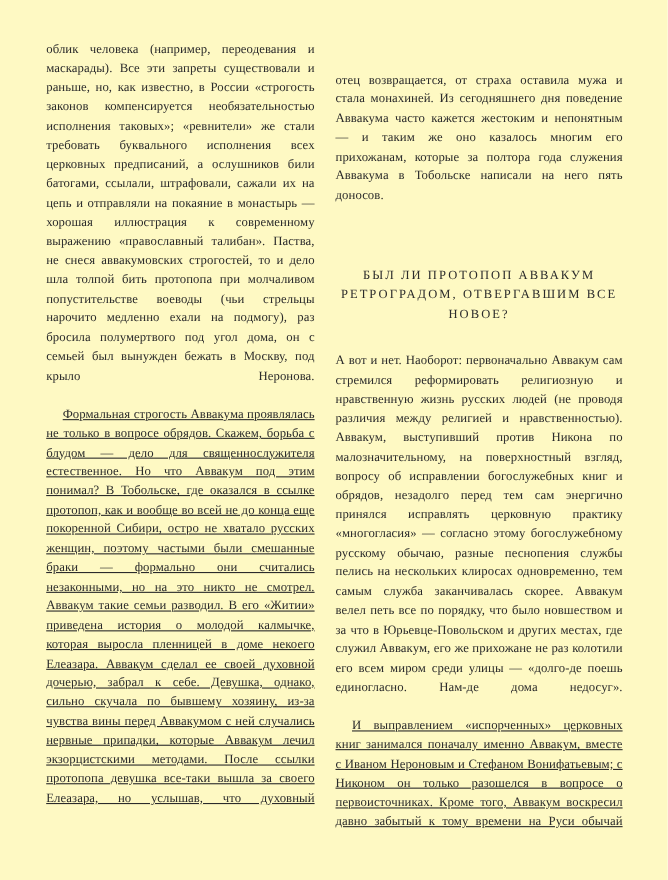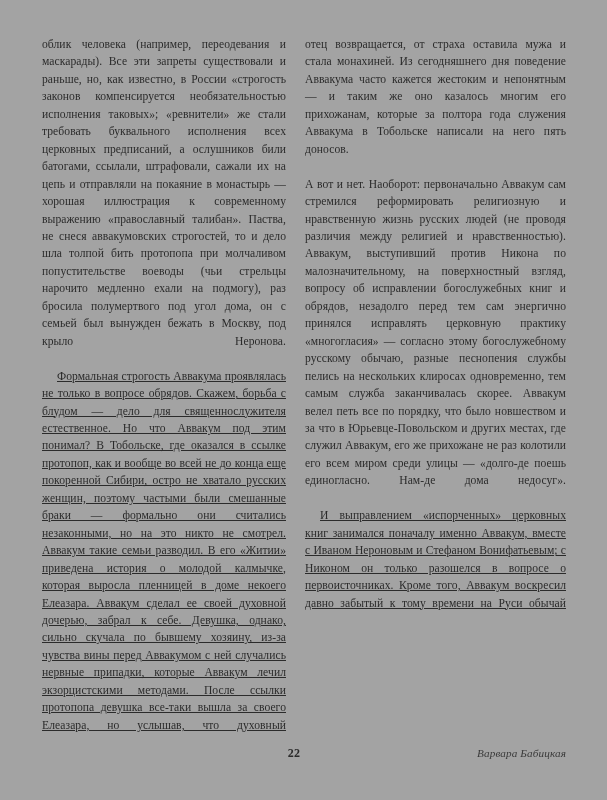--- a/index.html
+++ b/index.html
@@ -15,40 +15,41 @@
     overflow: hidden;
     position: relative;
   }
 
   .page {
     position: absolute;
     left: 0;
     top: 0;
     width: 607px;
     height: 800px;
-    background: #a3a3a3;
+    background: #fef9c3;
   }
 
   .columns {
     position: absolute;
     left: 42px;
     top: 36px;
     width: 524px;
     height: 690px;
     display: flex;
     gap: 19px;
   }
 
   .column {
     width: 244px;
     flex: 0 0 244px;
   }
   .column.right {
     width: 261px;
     flex: 0 0 261px;
+    margin-top: 28px;
   }
 
   p.para {
     margin: 0;
     text-align: justify;
     text-justify: inter-word;
     font-size: 11.6px;
     line-height: 17.45px;
     letter-spacing: 0.005em;
     word-spacing: 0.01em;
@@ -116,25 +117,22 @@
   <div class="columns">
 
     <div class="column left">
       <p class="para">облик человека (например, переодевания и маскарады). Все эти запреты существовали и раньше, но, как известно, в России «строгость законов компенсируется необязательностью исполнения таковых»; «ревнители» же стали требовать буквального исполнения всех церковных предписаний, а ослушников били батогами, ссылали, штрафовали, сажали их на цепь и отправляли на покаяние в монастырь — хорошая иллюстрация к современному выражению «православный талибан». Паства, не снеся аввакумовских строгостей, то и дело шла толпой бить протопопа при молчаливом попустительстве воеводы (чьи стрельцы нарочито медленно ехали на подмогу), раз бросила полумертвого под угол дома, он с семьей был вынужден бежать в Москву, под крыло Неронова.</p>
       <p class="para indent">Формальная строгость Аввакума проявлялась не только в вопросе обрядов. Скажем, борьба с блудом — дело для священнослужителя естественное. Но что Аввакум под этим понимал? В Тобольске, где оказался в ссылке протопоп, как и вообще во всей не до конца еще покоренной Сибири, остро не хватало русских женщин, поэтому частыми были смешанные браки — формально они считались незаконными, но на это никто не смотрел. Аввакум такие семьи разводил. В его «Житии» приведена история о молодой калмычке, которая выросла пленницей в доме некоего Елеазара. Аввакум сделал ее своей духовной дочерью, забрал к себе. Девушка, однако, сильно скучала по бывшему хозяину, из-за чувства вины перед Аввакумом с ней случались нервные припадки, которые Аввакум лечил экзорцистскими методами. После ссылки протопопа девушка все-таки вышла за своего Елеазара, но услышав, что духовный</p>
     </div>
 
     <div class="column right">
       <p class="para">отец возвращается, от страха оставила мужа и стала монахиней. Из сегодняшнего дня поведение Аввакума часто кажется жестоким и непонятным — и таким же оно казалось многим его прихожанам, которые за полтора года служения Аввакума в Тобольске написали на него пять доносов.</p>
 
+      <h2 class="section-heading">Был ли протопоп Аввакум ретроградом, отвергавшим все новое?</h2>
 
       <p class="para">А вот и нет. Наоборот: первоначально Аввакум сам стремился реформировать религиозную и нравственную жизнь русских людей (не проводя различия между религией и нравственностью). Аввакум, выступивший против Никона по малозначительному, на поверхностный взгляд, вопросу об исправлении богослужебных книг и обрядов, незадолго перед тем сам энергично принялся исправлять церковную практику «многогласия» — согласно этому богослужебному русскому обычаю, разные песнопения службы пелись на нескольких клиросах одновременно, тем самым служба заканчивалась скорее. Аввакум велел петь все по порядку, что было новшеством и за что в Юрьевце-Повольском и других местах, где служил Аввакум, его же прихожане не раз колотили его всем миром среди улицы — «долго-де поешь единогласно. Нам-де дома недосуг».</p>
       <p class="para indent">И выправлением «испорченных» церковных книг занимался поначалу именно Аввакум, вместе с Иваном Нероновым и Стефаном Вонифатьевым; с Никоном он только разошелся в вопросе о первоисточниках. Кроме того, Аввакум воскресил давно забытый к тому времени на Руси обычай</p>
     </div>
 
   </div>
 
-  <div class="footer">
-    <div class="page-number">22</div>
-    <div class="author-line">Варвара Бабицкая</div>
-  </div>
 
 </div>
 
 </body></html>

